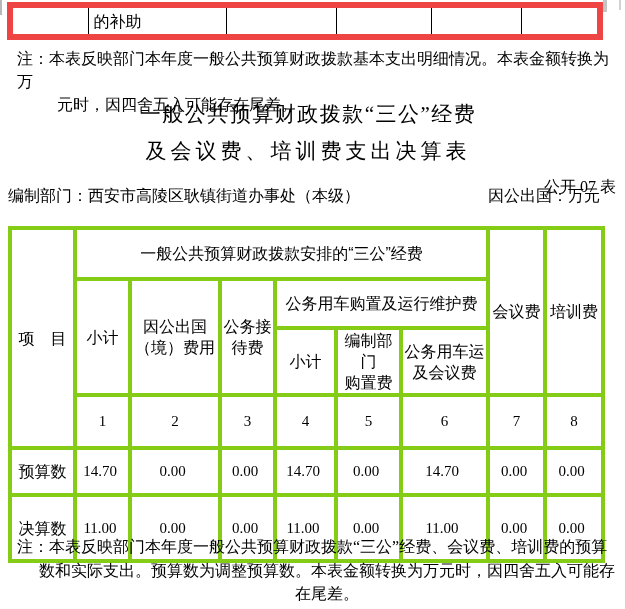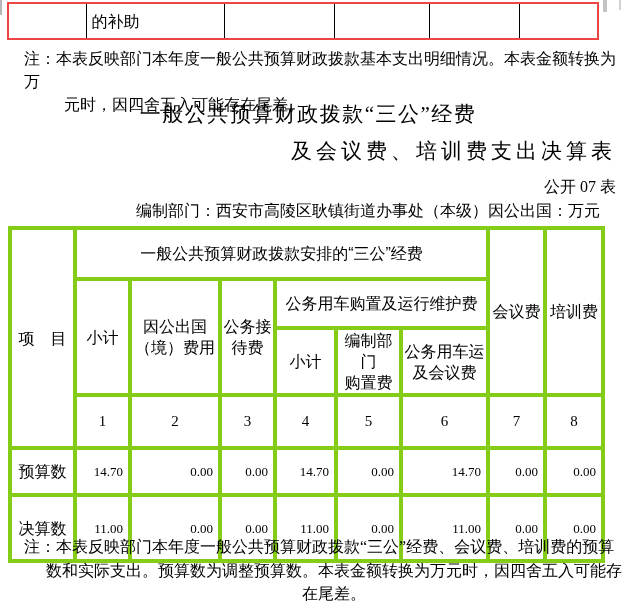--- a/index.html
+++ b/index.html
@@ -13,65 +13,65 @@
   
   .art{position:absolute;background:#b8b8b8;}
   .art-left{left:0;top:0;width:2px;height:15px;}
   .art-right{left:603px;top:0;width:4px;height:12px;background:#c4c4c4;}
   .art-right2{left:619px;top:0;width:2px;height:10px;background:#d2d2d2;}
 
   
   table{border-collapse:collapse;table-layout:fixed;}
   .top-table{
     position:absolute;left:7px;top:2px;width:590px;height:38px;
-    border:2px solid #ef4444;
+    border:6px solid #ef4444;
   }
   .top-table td{
     border:1px solid #000;padding:0 0 0 5px;vertical-align:middle;
     font-family:"Liberation Sans","DejaVu Sans",sans-serif;
     font-size:16px;line-height:19px;text-align:left;overflow:hidden;
   }
 
   
-  .note{position:absolute;left:24px;width:600px;font-size:16px;line-height:23px;}
+  .note{position:absolute;left:17px;width:600px;font-size:16px;line-height:23px;}
   .note-top{top:47px;}
   .note-bottom{top:535px;line-height:23.5px;}
   .note .cont{margin-left:40px;}
   .note-bottom .cont{margin-left:20px;text-align:center;}
 
   
   .title{
     position:absolute;left:0;top:96px;width:616px;text-align:center;
     font-weight:normal;font-size:21px;line-height:37px;letter-spacing:1.5px;
   }
-  .title .t2{letter-spacing:4px;text-align:right;}
+  .title .t2{letter-spacing:4px;}
 
   .table-label{
     position:absolute;top:177px;left:0;width:600px;text-align:right;
     font-size:16px;
     margin-left:16px;
   }
   .meta-row{
-    position:absolute;top:201px;left:8px;width:592px;
-    display:flex;justify-content:flex-end;font-size:16px;
+    position:absolute;top:186px;left:8px;width:592px;
+    display:flex;justify-content:space-between;font-size:16px;
   }
 
   
   .main-table{
     position:absolute;left:8px;top:226px;width:595px;height:303px;
     border:2px solid #000;
   }
   .main-table td{
     border:4px solid #84cc16;padding:0;vertical-align:middle;text-align:center;
     font-family:"Liberation Sans","DejaVu Sans",sans-serif;
     font-size:16px;line-height:21px;white-space:pre-line;overflow:hidden;
   }
   .main-table td.num{
     font-family:"Liberation Serif","DejaVu Serif",serif;
-    font-size:13px;text-align:right;padding-right:5px;white-space:nowrap;
+    font-size:15px;text-align:center;padding-right:5px;white-space:nowrap;
   }
   .main-table td.colnum{
     font-family:"Liberation Serif","DejaVu Serif",serif;
     font-size:15px;
   }
   .r1{height:51px;} .r2{height:49px;} .r3{height:53px;}
   .r4{height:53px;} .r5{height:47px;} .r6{height:66px;}
 </style>
 </head>
 <body>

